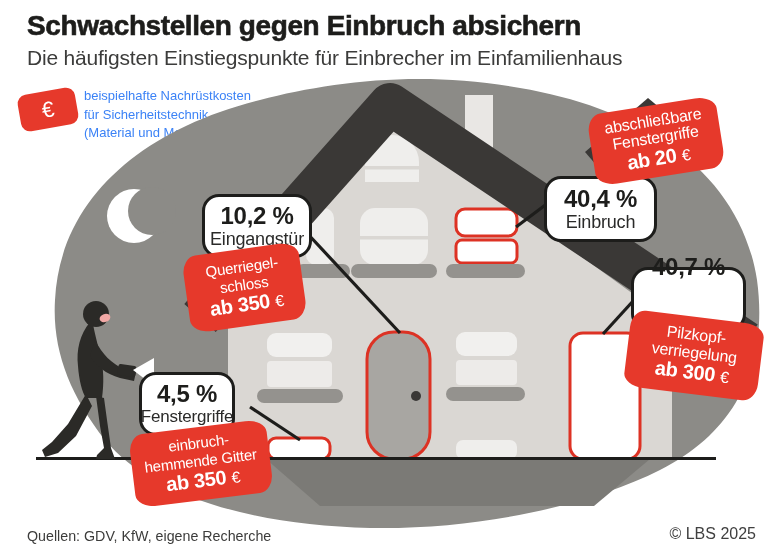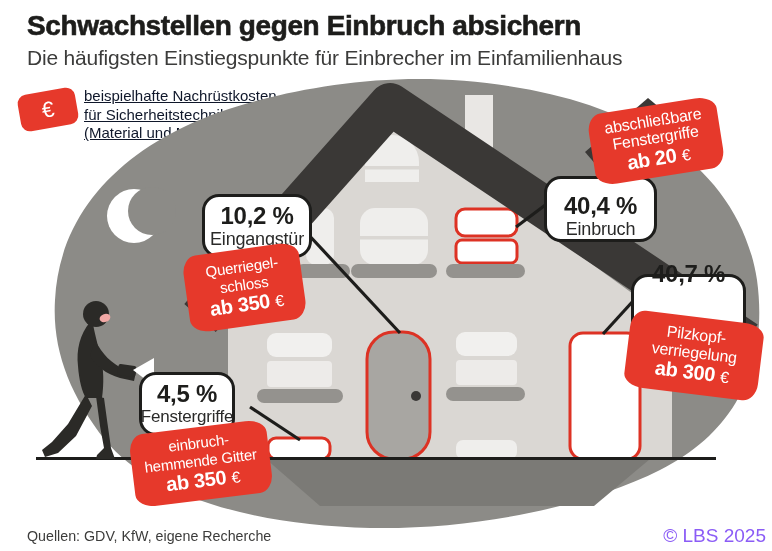--- a/index.html
+++ b/index.html
@@ -7,49 +7,49 @@
          font-family:"Liberation Sans",sans-serif;color:#1d1d1b;}
   .abs{position:absolute;}
   
   .title{left:27px;top:10px;font-size:28px;font-weight:bold;letter-spacing:-0.4px;
          -webkit-text-stroke:0.6px #1d1d1b;color:#1d1d1b;}
   .subtitle{left:27px;top:46px;font-size:21px;color:#3c3c3b;letter-spacing:-0.2px;}
   
   .euro-badge{left:19px;top:91px;width:58px;height:37px;background:#e6392b;border-radius:9px;
               transform:rotate(-10deg);display:flex;align-items:center;justify-content:center;
               color:#fff;font-size:22px;}
-  .legend-text{left:84px;top:87px;font-size:15px;line-height:18.5px;color:#0f172a;text-decoration:underline;}
+  .legend-text{left:84px;top:87px;font-size:13px;line-height:18.5px;color:#3b82f6;}
   
   .scene{left:0;top:0;width:772px;height:551px;}
   
   .box{position:absolute;background:#fff;border:3px solid #1d1d1b;border-radius:17px;
        display:flex;flex-direction:column;justify-content:center;align-items:center;box-sizing:border-box;}
   .box .pct{font-size:24px;font-weight:bold;letter-spacing:-0.3px;line-height:26px;}
   .box .lbl{font-size:18px;color:#2a2a29;line-height:20px;letter-spacing:-0.2px;}
   .box-1{left:202px;top:194px;width:110px;height:64px;}
-  .box-2{left:544px;top:176px;width:113px;height:66px;justify-content:flex-end;}
-  .box-3{left:631px;top:274px;width:115px;height:64px;gap:45px;}
+  .box-2{left:544px;top:176px;width:113px;height:66px;}
+  .box-3{left:631px;top:267px;width:115px;height:64px;gap:45px;}
   .box-4{left:139px;top:372px;width:96px;height:64px;}
   .box-4 .lbl{font-size:17px;}
   
   .tag{position:absolute;background:#e6392b;color:#fff;text-align:center;
        display:flex;flex-direction:column;justify-content:center;align-items:center;
        border-radius:14px 20px 14px 20px / 18px 13px 18px 13px;box-sizing:border-box;}
   .tag .tline{font-size:15px;line-height:17.5px;letter-spacing:-0.2px;}
   .tag .tprice{font-size:20px;font-weight:bold;line-height:22px;letter-spacing:-0.3px;}
   .tag .tcur{font-size:16px;font-weight:normal;}
   .tag-1{left:186px;top:249px;width:117px;height:77px;transform:rotate(-8deg);}
   .tag-2{left:591px;top:105px;width:130px;height:72px;transform:rotate(-9deg);}
   .tag-2 .tline{font-size:16px;}
   .tag-3{left:627px;top:317px;width:134px;height:77px;transform:rotate(7deg);}
   .tag-3 .tline{font-size:16px;}
   .tag-4{left:132px;top:427px;width:138px;height:73px;transform:rotate(-7deg);}
   
   .sources{left:27px;top:527px;font-size:15px;color:#3c3c3b;transform:scaleX(.95);transform-origin:left top;}
-  .copyright{right:6px;top:525px;font-size:19px;color:#8b5cf6;}
+  .copyright{right:16px;top:525px;font-size:16px;color:#404040;}
 </style>
 </head>
 <body>
 
 <div class="stage">
 
   <div class="abs title">Schwachstellen gegen Einbruch absichern</div>
   <div class="abs subtitle">Die häufigsten Einstiegspunkte für Einbrecher im Einfamilienhaus</div>
 
   <div class="abs euro-badge">

